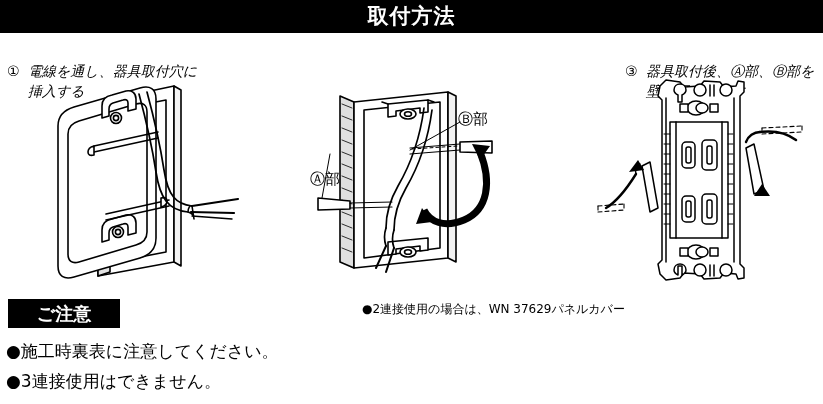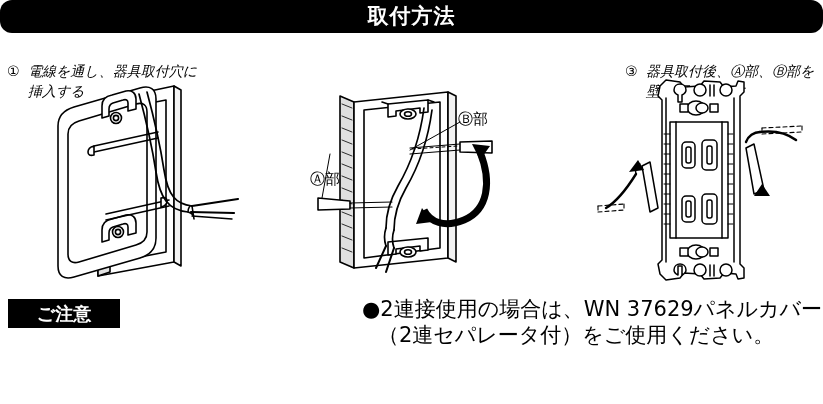--- a/index.html
+++ b/index.html
@@ -23,21 +23,20 @@
   .header-bar {
     position: absolute;
     left: 0;
     top: 0;
     width: 823px;
     height: 33px;
     background: #000000;
     display: flex;
     align-items: center;
     justify-content: center;
-    border-radius: 12px;
   }
   .header-title {
     color: #ffffff;
     font-size: 21px;
     font-weight: bold;
     letter-spacing: 1px;
     line-height: 33px;
   }
 
   
@@ -102,21 +101,21 @@
     display: block;
     white-space: nowrap;
   }
 
   
   .right-notes {
     position: absolute;
     left: 362px;
     top: 296px;
     width: 461px;
-    font-size: 21px;
+    font-size: 12px;
     line-height: 26px;
   }
   .right-notes .rline {
     display: block;
     white-space: nowrap;
   }
   .right-notes .rline.indent {
     padding-left: 16px;
   }
 
@@ -369,19 +368,22 @@
           <path d="M206,48 L206,54"></path>
         </g>
       </g>
     </svg>
   </div>
 
   <div class="notice-box">
     <span class="notice-box-label">ご注意</span>
   </div>
 
+  <div class="notice-list">
+    <span class="nitem">●施工時裏表に注意してください。</span>
+    <span class="nitem">●3連接使用はできません。</span>
+  </div>
 
   <div class="right-notes">
     <span class="rline">●2連接使用の場合は、WN 37629パネルカバー</span>
-    <span class="rline indent">（2連セパレータ付）をご使用ください。</span>
   </div>
 
 </div>
 
 </body></html>

